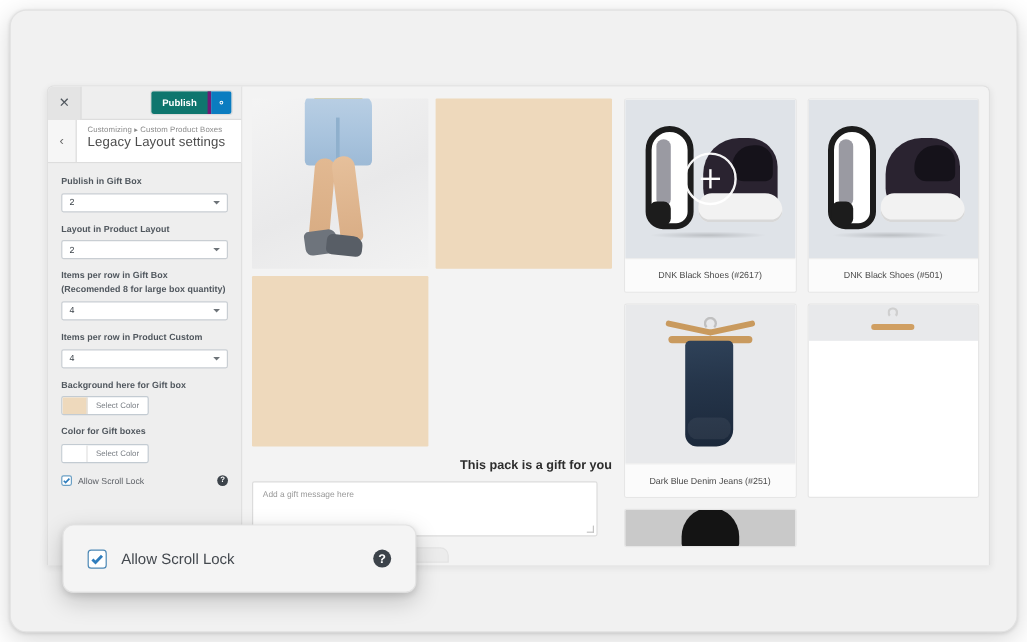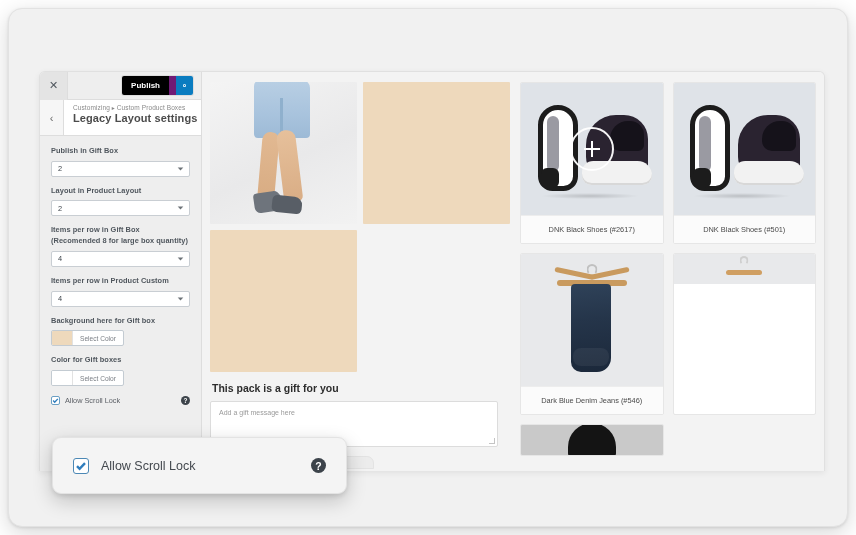--- a/index.html
+++ b/index.html
@@ -60,28 +60,28 @@
     color: #50575e; font-size: 11px; cursor: pointer;
   }
   .topbar-spacer { flex: 1; }
   .publish-wrap {
     display: flex; align-items: stretch;
     height: 19px; margin-right: 3px;
     border-radius: 2px; overflow: hidden;
     box-shadow: 0 0 0 1px rgba(0,0,0,0.07);
   }
   .publish-btn {
-    background: #000000;
+    background: #0f766e;
     color: #ffffff;
     font-size: 8px;
     font-weight: bold;
     padding: 0 9px;
     display: flex; align-items: center;
     cursor: pointer;
-    border-right: 7px solid #701a75;
+    border-right: 3px solid #701a75;
   }
   .publish-gear {
     background: #0a7cc0;
     width: 17px;
     display: flex; align-items: center; justify-content: center;
     cursor: pointer;
   }
   .publish-gear svg { width: 9px; height: 9px; fill: #ffffff; }
 
   
@@ -98,21 +98,21 @@
     border-right: 1px solid #dddddd;
     color: #6a6a6a; font-size: 11px; cursor: pointer;
   }
   .head-text { padding: 4px 0 0 9px; }
   .crumb {
     font-size: 6.5px; color: #8a8a8a; letter-spacing: .1px;
     margin-bottom: 1px;
   }
   .crumb .sep { font-size: 6px; }
   .panel-title {
-    font-size: 11px; color: #4c4c4c; font-weight: 700;
+    font-size: 11px; color: #4c4c4c; font-weight: 400;
     letter-spacing: .1px;
   }
 
   
   .controls { padding: 10px 11px 0 11px; }
   .ctrl-label {
     font-size: 7.4px; font-weight: bold; color: #50575e;
     line-height: 1.45; margin-bottom: 4px; letter-spacing: .05px;
   }
   .select-box {
@@ -232,20 +232,21 @@
   }
   .fig-boot-r {
     position: absolute; left: 62px; top: 114px; width: 30px; height: 17px;
     background: #585e66; border-radius: 5px 8px 5px 5px;
     transform: rotate(6deg);
   }
 
   .gift-heading {
     font-size: 10.5px; font-weight: bold; color: #2d2d2d;
     margin: 10px 0 7px 2px;
+    text-align: right;
   }
   .gift-textarea {
     width: 288px; height: 46px;
     background: #ffffff;
     border: 1px solid #dcdcdc;
     border-radius: 2px;
     padding: 7px 8px;
     font-size: 7px; color: #9a9a9a;
     position: relative;
     cursor: text;
@@ -609,21 +610,21 @@
             <div class="prod-card">
               <div class="prod-img lightgray">
                 <div class="hanger-wrap">
                   <div class="hook"></div>
                   <div class="bar-l"></div>
                   <div class="bar-r"></div>
                   <div class="bar"></div>
                   <div class="jeans"></div>
                 </div>
               </div>
-              <div class="prod-name">Dark Blue Denim Jeans (#546)</div>
+              <div class="prod-name">Dark Blue Denim Jeans (#251)</div>
             </div>
 
             <div class="prod-card">
               <div class="prod-img lightgray" style="height:30px">
                 <div class="hanger-small">
                   <div class="hook2"></div>
                   <div class="bar2"></div>
                 </div>
               </div>
             </div>

